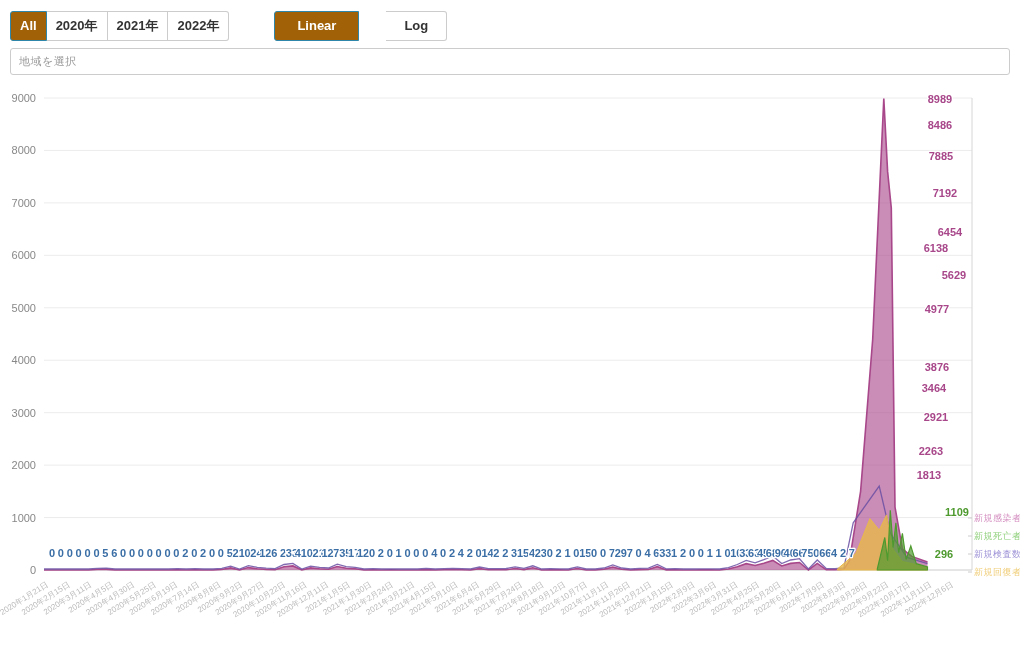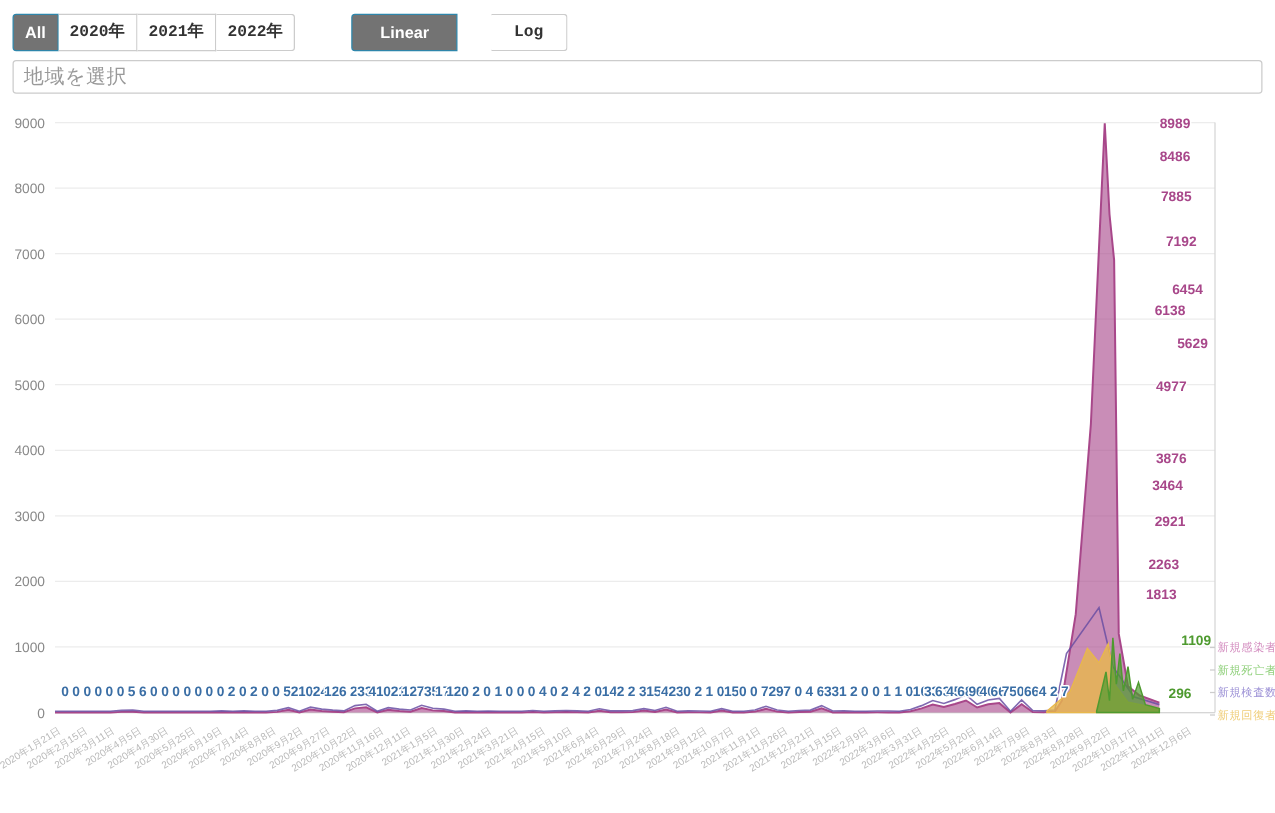--- a/index.html
+++ b/index.html
@@ -23,38 +23,38 @@
     font-size: 13px; font-weight: bold;
     line-height: 1;
     padding: 7px 9px 8px 9px;
     border: 1px solid #cccccc;
     background: #ffffff;
     color: #333333;
     cursor: pointer;
     white-space: nowrap;
     border-radius: 0;
   }
-  .btn + .btn { border-left: none; font-family: Liberation Mono, monospace; }
+  .btn + .btn { border-left: none; }
   .btn-group .btn:first-child { border-top-left-radius: 3px; border-bottom-left-radius: 3px; }
   .btn-group .btn:last-child  { border-top-right-radius: 3px; border-bottom-right-radius: 3px; }
-  .btn.active { background: #737373; border-color: #2e86ab; color: #ffffff; }
+  .btn.active { background: #a16207; border-color: #2e86ab; color: #ffffff; }
   .btn-group.scale .btn { padding: 7px 18px 8px 18px; margin-left: 27px; }
   .btn-group.scale .btn.active { padding-left: 22px; padding-right: 22px; }
 
   
   .searchbar {
     position: absolute; left: 10px; top: 48px;
     width: 1000px; height: 27px;
     border: 1px solid #cccccc; border-radius: 3px;
     background: #ffffff;
     display: flex; align-items: center;
     padding: 0 8px;
   }
   .searchbar .ph {
-    font-size: 16px; color: #999999;
+    font-size: 11px; color: #999999;
     letter-spacing: 0.5px;
   }
 
   
   .chart-wrap { position: absolute; left: 0; top: 84px; width: 1020px; height: 566px; }
   svg { display: block; }
   text { font-family: "Liberation Sans", sans-serif; }
   .ytick { font-size: 11px; fill: #888888; text-anchor: end; }
   .xtick { font-size: 8px; fill: #b9b9b9; text-anchor: end; }
   .grid { stroke: #ececec; stroke-width: 1; }

